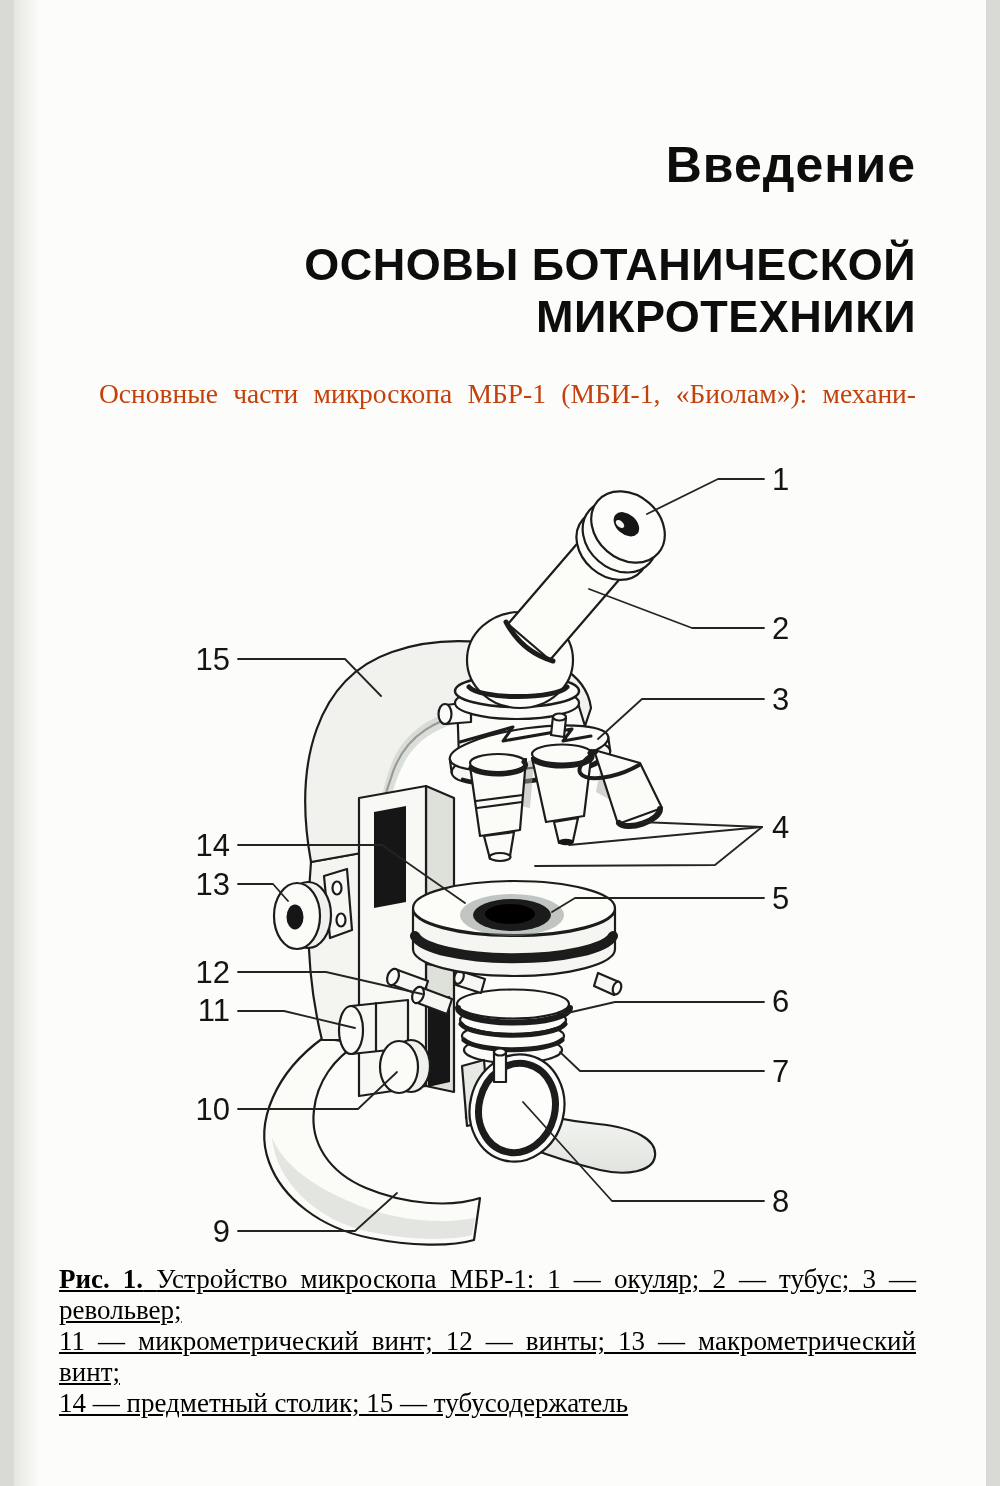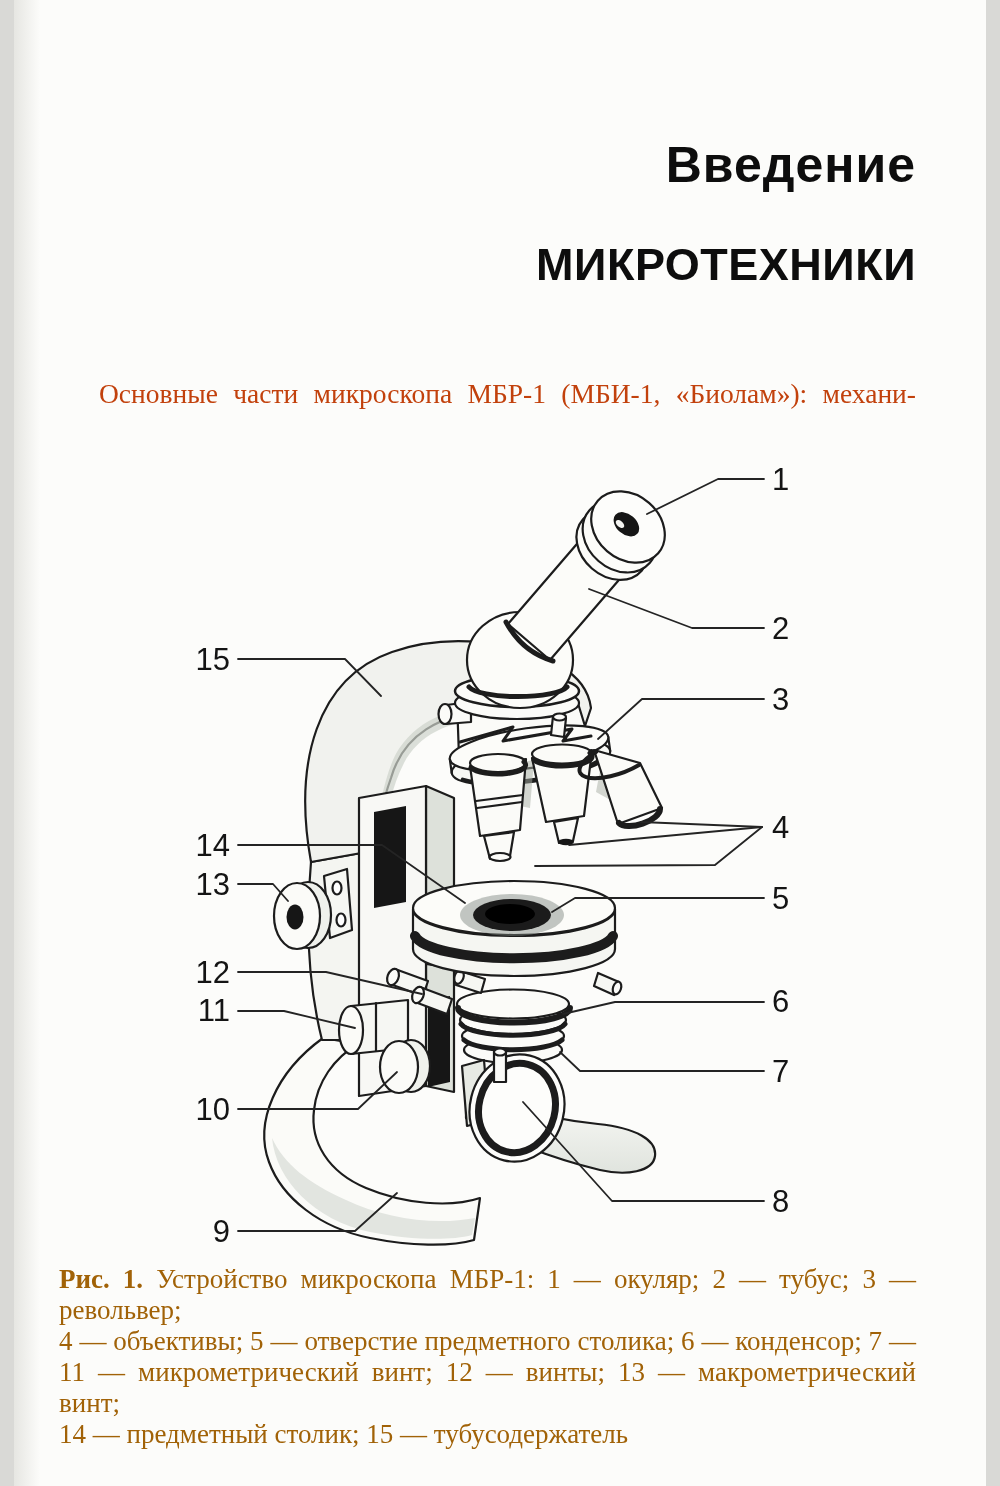--- a/index.html
+++ b/index.html
@@ -32,37 +32,38 @@
     text-align:right;
   }
   .intro {
     position:absolute; left:45px; right:70px; top:378px;
     font-size:27.5px; line-height:31px; color:#c2410c;
   }
   .intro .l1 { text-indent:40px; }
   .just { text-align:justify; text-align-last:justify; }
   .caption {
     position:absolute; left:45px; right:70px; top:1264px;
-    font-size:27px; line-height:31px; color:#a16207;
+    font-size:27px; line-height:31px; color:#000000;text-decoration:underline;
   }
   .caption .b { font-weight:bold; }
   svg.fig { position:absolute; left:0; top:0; }
   svg.fig text {
     font-family:"Liberation Sans", sans-serif;
     font-size:31px; fill:#141414;
   }
 </style>
 </head>
 <body>
 
 <div class="page">
 
   <div class="h1">Введение</div>
 
   <div class="h2">
+    <div>ОСНОВЫ БОТАНИЧЕСКОЙ</div>
     <div>МИКРОТЕХНИКИ</div>
   </div>
 
   <div class="intro">
     <div class="l1 just">Основные части микроскопа МБР-1 (МБИ-1, «Биолам»): механи-</div>
   </div>
 
   <svg class="fig" viewBox="0 0 1000 1486" width="1000" height="1486">
     <defs>
       <linearGradient id="armGrad" x1="0" y1="0" x2="0" y2="1">
@@ -235,18 +236,17 @@
       <text x="216" y="1021" text-anchor="end">11</text>
       <text x="216" y="983" text-anchor="end">12</text>
       <text x="216" y="895" text-anchor="end">13</text>
       <text x="216" y="856" text-anchor="end">14</text>
       <text x="216" y="670" text-anchor="end">15</text>
     </g>
   </svg>
 
   <div class="caption">
     <div class="just"><span class="b">Рис. 1.</span> <span>Устройство микроскопа МБР-1: 1 — окуляр; 2 — тубус; 3 — револьвер;</span></div>
-    <div class="just">4 — объективы; 5 — отверстие предметного столика; 6 — конденсор; 7 —</div>
     <div class="just">11 — микрометрический винт; 12 — винты; 13 — макрометрический винт;</div>
     <div>14 — предметный столик; 15 — тубусодержатель</div>
   </div>
 
 </div>
 
 </body></html>

